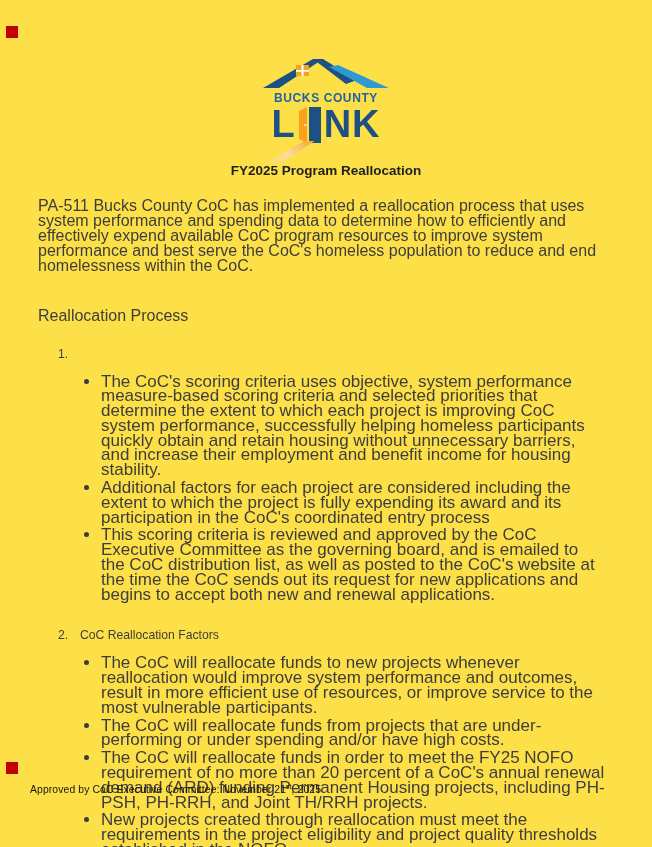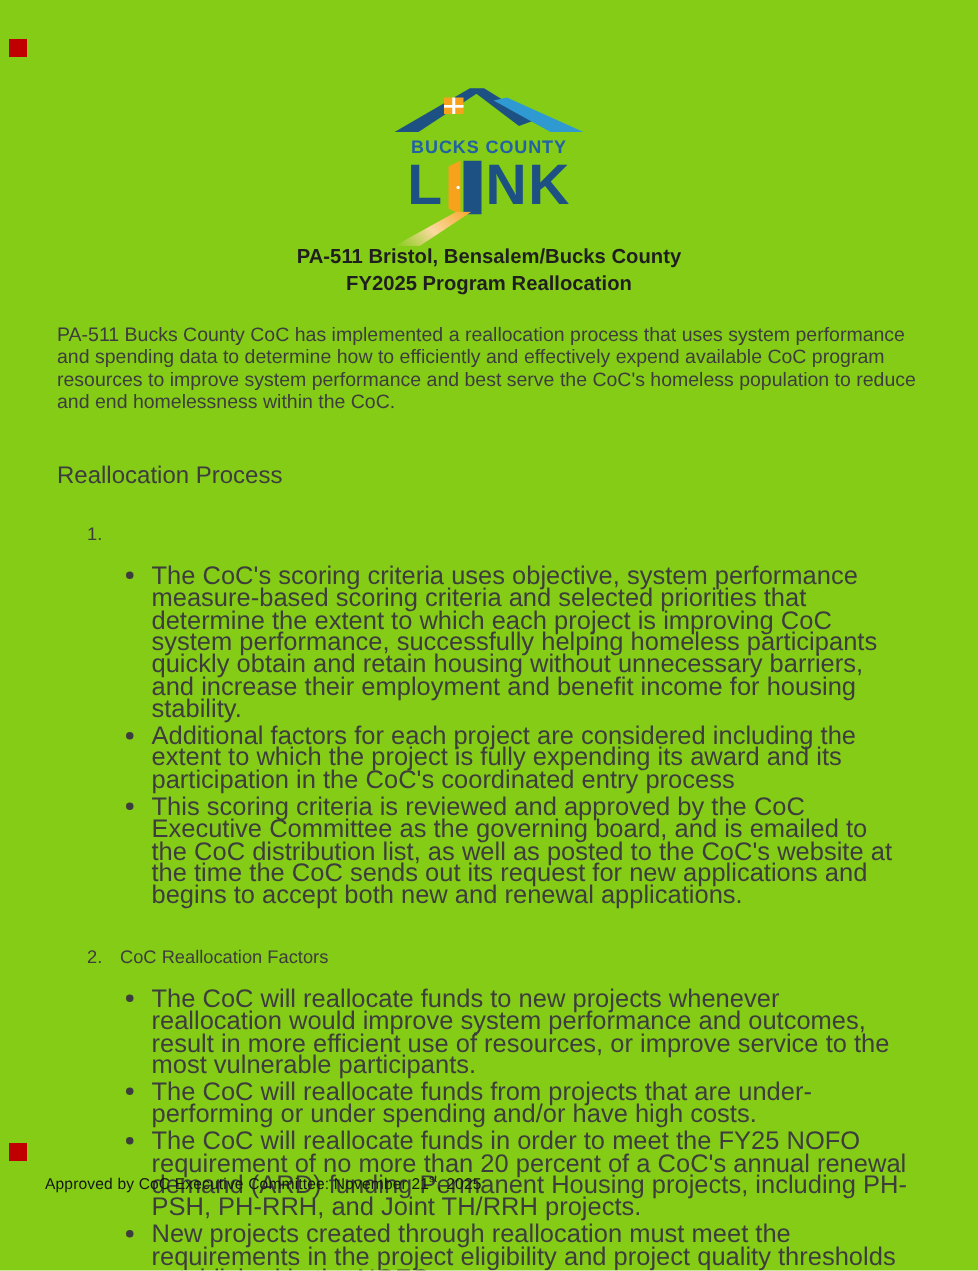--- a/index.html
+++ b/index.html
@@ -1,19 +1,19 @@
 <!DOCTYPE html>
 <html><head>
 <meta charset="utf-8">
 <style>
   html,body { margin:0; padding:0; background:#ffffff; }
   .page {
     position:relative;
     width:652px; height:847px;
-    background:#84cc16;
+    background:#fde047;
     font-family:"Liberation Sans", sans-serif;
     color:#3d3d3d;
     overflow:hidden;
     margin:0 auto;
   }
 
   
   .logo { width:170px; margin:58px auto 0; text-align:center; position:relative; }
   .logo-roof { display:block; margin:0 auto; }
   .brand-top {
@@ -38,21 +38,21 @@
     clip-path:polygon(74% 0, 92% 0, 30% 100%, 0 100%);
   }
 
   
   .doc-title {
     text-align:center; font-weight:bold; font-size:13.5px;
     line-height:17.5px; color:#1f1f1f; margin-top:10px;
   }
   .intro {
     width:580px; margin:18px auto 0; margin-left:38px;
-    font-size:13px; line-height:15px; text-align:left;
+    font-size:16px; line-height:15px; text-align:left;
   }
   .process-heading { margin:34px 0 0 38px; font-size:16px; }
   .num-item { display:flex; margin-left:58px; font-size:12.2px; line-height:15px; }
   .num-item .num { width:22px; flex:none; }
   .mt-item1 { margin-top:22px; }
   .mt-item2 { margin-top:26px; }
   .mt-item3 { margin-top:28px; }
   ul.bullets {
     margin:13px 0 0 86px; padding-left:15px;
     width:505px; list-style:disc;
@@ -104,21 +104,20 @@
         <polygon points="1,4 9,0 9,36 1,32" fill="#f6a21d"></polygon>
 
         <circle cx="7.4" cy="18" r="1.1" fill="#ffffff"></circle>
       </svg>
         <span>NK</span>
       <div class="light-beam"></div>
     </div>
   </div>
 
   <div class="doc-title">
-    <div>PA-511 Bristol, Bensalem/Bucks County</div>
     <div>FY2025 Program Reallocation</div>
   </div>
 
   <p class="intro">PA-511 Bucks County CoC has implemented a reallocation process that uses system performance and spending data to determine how to efficiently and effectively expend available CoC program resources to improve system performance and best serve the CoC's homeless population to reduce and end homelessness within the CoC.</p>
 
   <div class="process-heading">Reallocation Process</div>
 
   <div class="num-item mt-item1">
     <span class="num">1.</span>
   </div>

